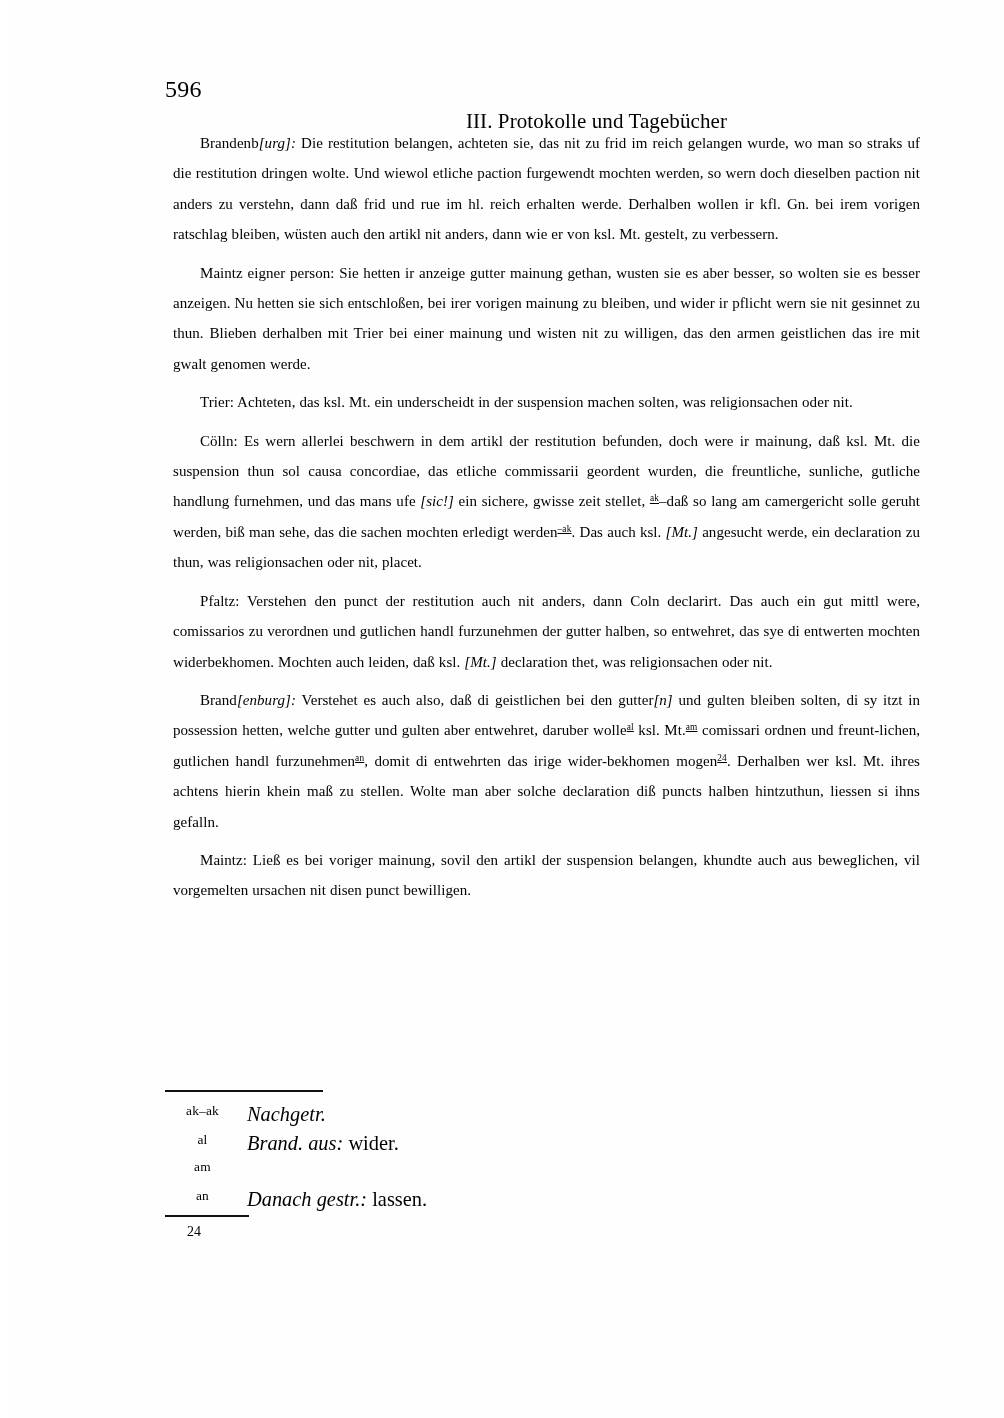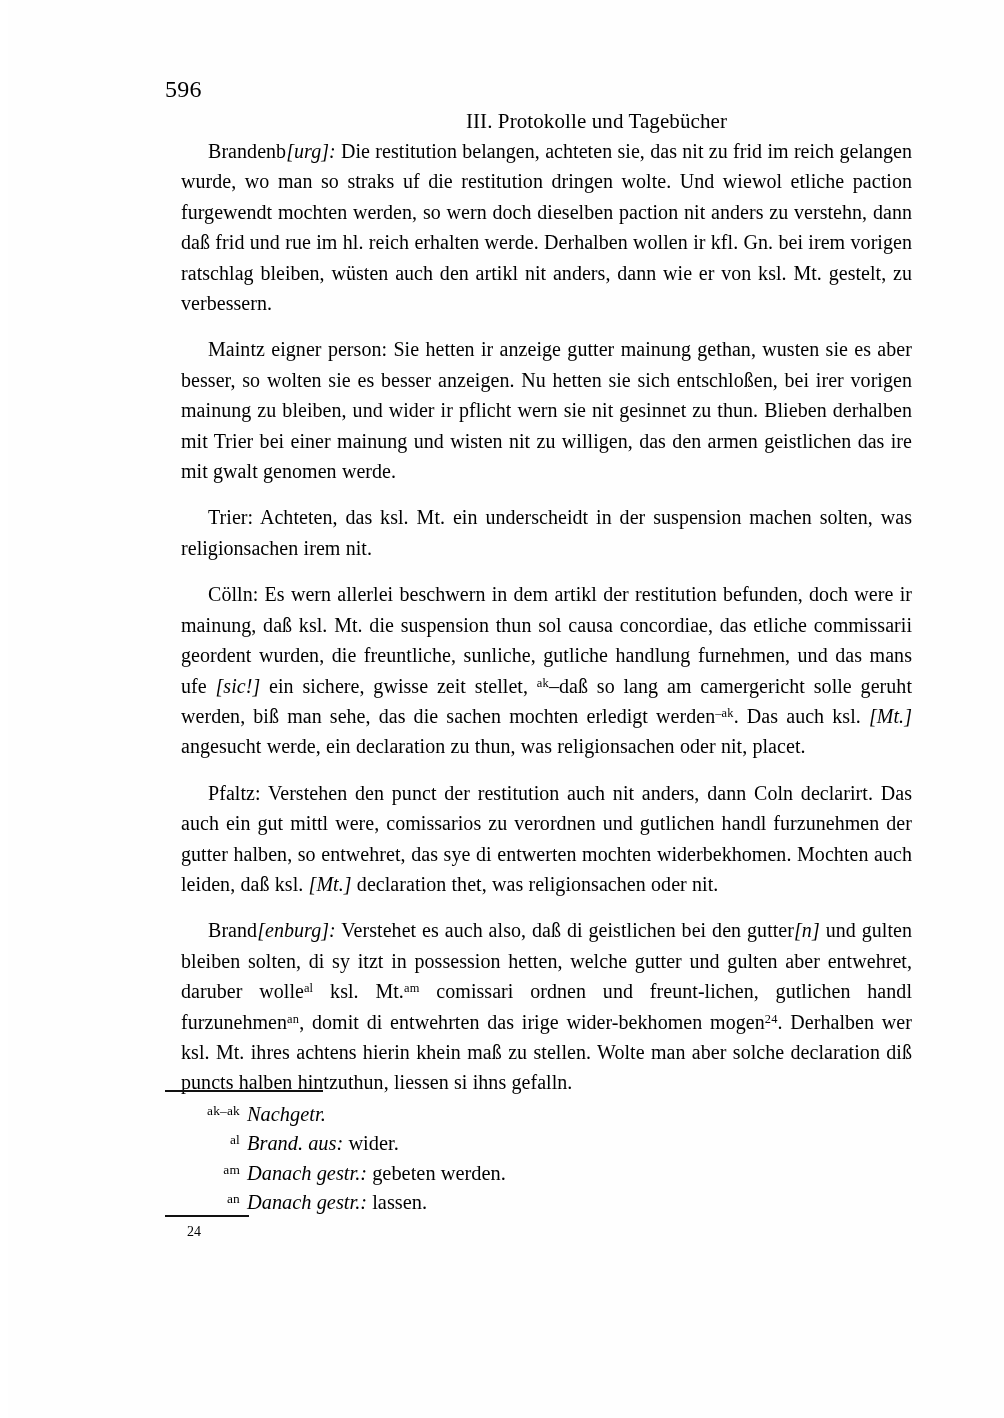--- a/index.html
+++ b/index.html
@@ -56,40 +56,41 @@
   }
 
   
   .textblock {
     position: absolute;
     left: 157px;
     top: 120px;
     width: 763px;
   }
   p.para {
-    margin: 16px;
-    font-size: 20px;
+    margin: 8px;
+    font-size: 15px;
     line-height: 30.4px;
     text-align: justify;
     text-indent: 27px;
     hyphens: manual;
     letter-spacing: 0.05px;
     word-spacing: 0.2px;
   }
   p.para:last-child {
     text-align-last: left;
   }
   i, .ital {
     font-style: italic;
   }
   sup {
     font-size: 0.62em;
     vertical-align: 0.52em;
     line-height: 0;
     letter-spacing: 0.2px;
+    text-decoration: underline;
   }
 
   
   .apparatus {
     position: absolute;
     left: 157px;
     top: 1090px;
     width: 763px;
   }
   .rule-short {
@@ -100,21 +101,21 @@
   }
   .app-row {
     display: flex;
     align-items: baseline;
     font-size: 20.4px;
     line-height: 26.5px;
   }
   .app-siglum {
     width: 75px;
     flex: 0 0 75px;
-    text-align: right;
+    text-align: center;
     font-size: 13.4px;
     position: relative;
     top: -6px;
     letter-spacing: 0.2px;
   }
   .app-text {
     padding-left: 7px;
     text-align: center;
   }
 
@@ -158,47 +159,47 @@
     <span class="folio">596</span>
     <span class="running-title">III. Protokolle und Tagebücher</span>
   </div>
 
   <div class="textblock">
 
     <p class="para"><span>Brandenb</span><i>[urg]:</i><span> Die restitution belangen, achteten sie, das nit zu frid im reich gelangen wurde, wo man so straks uf die restitution dringen wolte. Und wiewol etliche paction furgewendt mochten werden, so wern doch dieselben paction nit anders zu verstehn, dann daß frid und rue im hl. reich erhalten werde. Derhalben wollen ir kfl. Gn. bei irem vorigen ratschlag bleiben, wüsten auch den artikl nit anders, dann wie er von ksl. Mt. gestelt, zu verbessern.</span></p>
 
     <p class="para">Maintz eigner person: Sie hetten ir anzeige gutter mainung gethan, wusten sie es aber besser, so wolten sie es besser anzeigen. Nu hetten sie sich entschloßen, bei irer vorigen mainung zu bleiben, und wider ir pflicht wern sie nit gesinnet zu thun. Blieben derhalben mit Trier bei einer mainung und wisten nit zu willigen, das den armen geistlichen das ire mit gwalt genomen werde.</p>
 
-    <p class="para">Trier: Achteten, das ksl. Mt. ein underscheidt in der suspension machen solten, was religionsachen irem nit.</p>
+    <p class="para">Trier: Achteten, das ksl. Mt. ein underscheidt in der suspension machen solten, was religionsachen oder nit.</p>
 
     <p class="para"><span>Cölln: Es wern allerlei beschwern in dem artikl der restitution befunden, doch were ir mainung, daß ksl. Mt. die suspension thun sol causa concordiae, das etliche commissarii geordent wurden, die freuntliche, sunliche, gutliche handlung furnehmen, und das mans ufe </span><i>[sic!]</i><span> ein sichere, gwisse zeit stellet, </span><sup>ak</sup><span>–daß so lang am camergericht solle geruht werden, biß man sehe, das die sachen mochten erledigt werden</span><sup>–ak</sup><span>. Das auch ksl. </span><i>[Mt.]</i><span> angesucht werde, ein declaration zu thun, was religionsachen oder nit, placet.</span></p>
 
     <p class="para"><span>Pfaltz: Verstehen den punct der restitution auch nit anders, dann Coln declarirt. Das auch ein gut mittl were, comissarios zu verordnen und gutlichen handl furzunehmen der gutter halben, so entwehret, das sye di entwerten mochten widerbekhomen. Mochten auch leiden, daß ksl. </span><i>[Mt.]</i><span> declaration thet, was religionsachen oder nit.</span></p>
 
     <p class="para"><span>Brand</span><i>[enburg]:</i><span> Verstehet es auch also, daß di geistlichen bei den gutter</span><i>[n]</i><span> und gulten bleiben solten, di sy itzt in possession hetten, welche gutter und gulten aber entwehret, daruber wolle</span><sup>al</sup><span> ksl. Mt.</span><sup>am</sup><span> comissari ordnen und freunt-lichen, gutlichen handl furzunehmen</span><sup>an</sup><span>, domit di entwehrten das irige wider-bekhomen mogen</span><sup>24</sup><span>. Derhalben wer ksl. Mt. ihres achtens hierin khein maß zu stellen. Wolte man aber solche declaration diß puncts halben hintzuthun, liessen si ihns gefalln.</span></p>
 
+    <p class="para">Maintz: Ließ es bei voriger mainung, sovil den artikl der suspension belangen, khundte auch aus beweglichen, vil vorgemelten ursachen nit disen punct bewilligen.</p>
 
   </div>
 
   <div class="apparatus">
     <div class="rule-short"></div>
 
     <div class="app-row">
       <span class="app-siglum">ak–ak</span>
       <span class="app-text"><i>Nachgetr.</i><span></span></span>
     </div>
 
     <div class="app-row">
       <span class="app-siglum">al</span>
       <span class="app-text"><i>Brand. aus:</i><span> wider.</span></span>
     </div>
 
     <div class="app-row">
       <span class="app-siglum">am</span>
-      <span class="app-text"><i>Danach gestr.:</i><span> gebeten werden.</span></span>
     </div>
 
     <div class="app-row">
       <span class="app-siglum">an</span>
       <span class="app-text"><i>Danach gestr.:</i><span> lassen.</span></span>
     </div>
   </div>
 
   <div class="footnotes">
     <div class="rule-tiny"></div>

